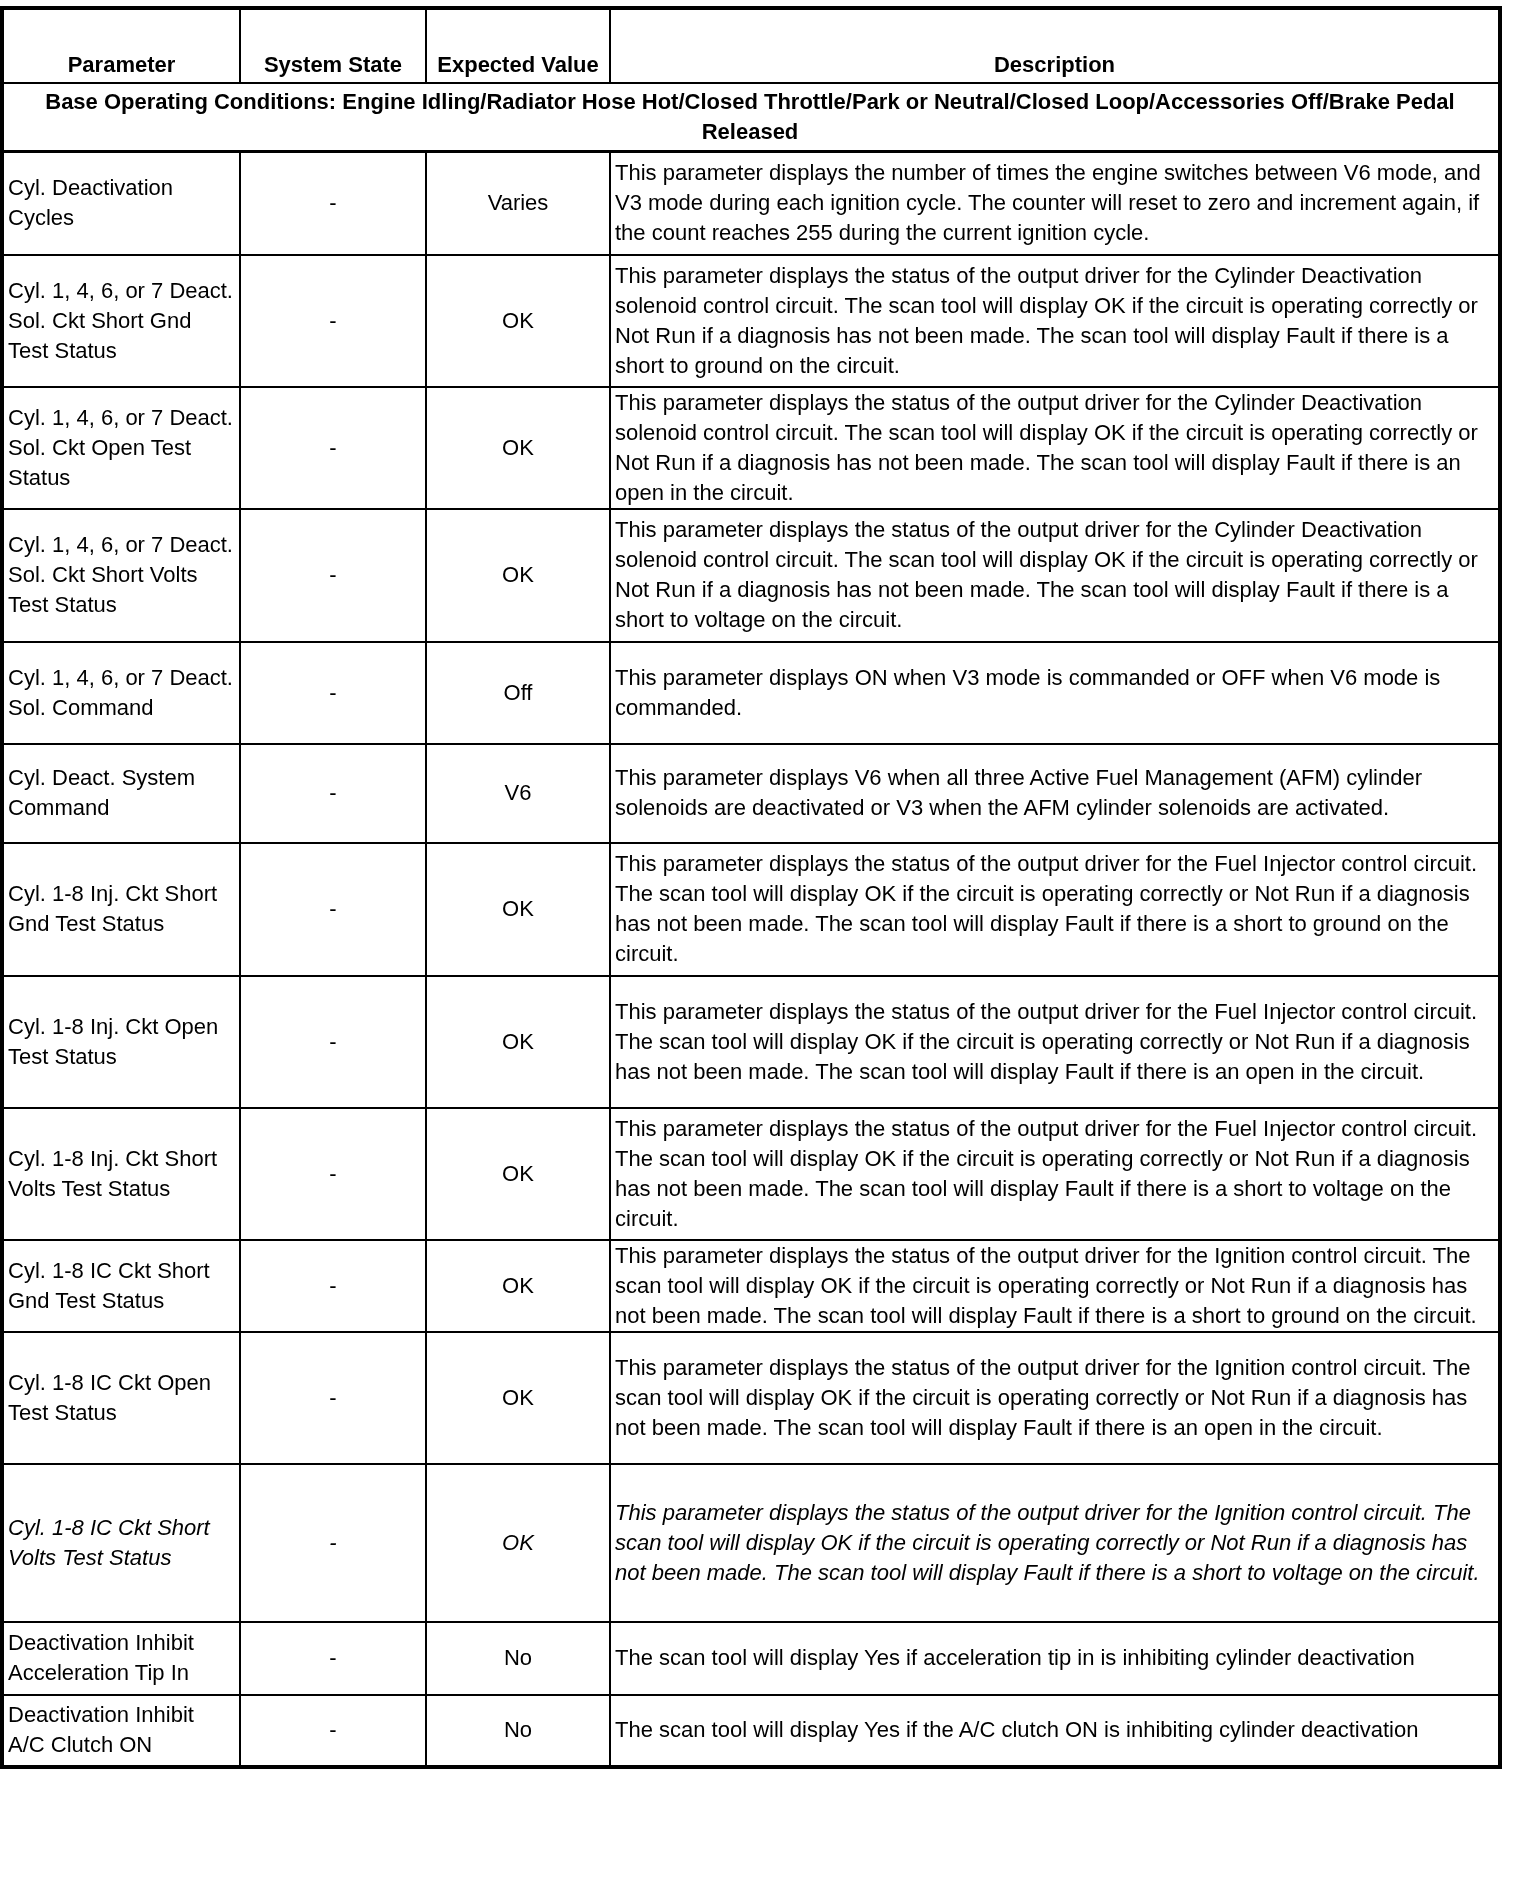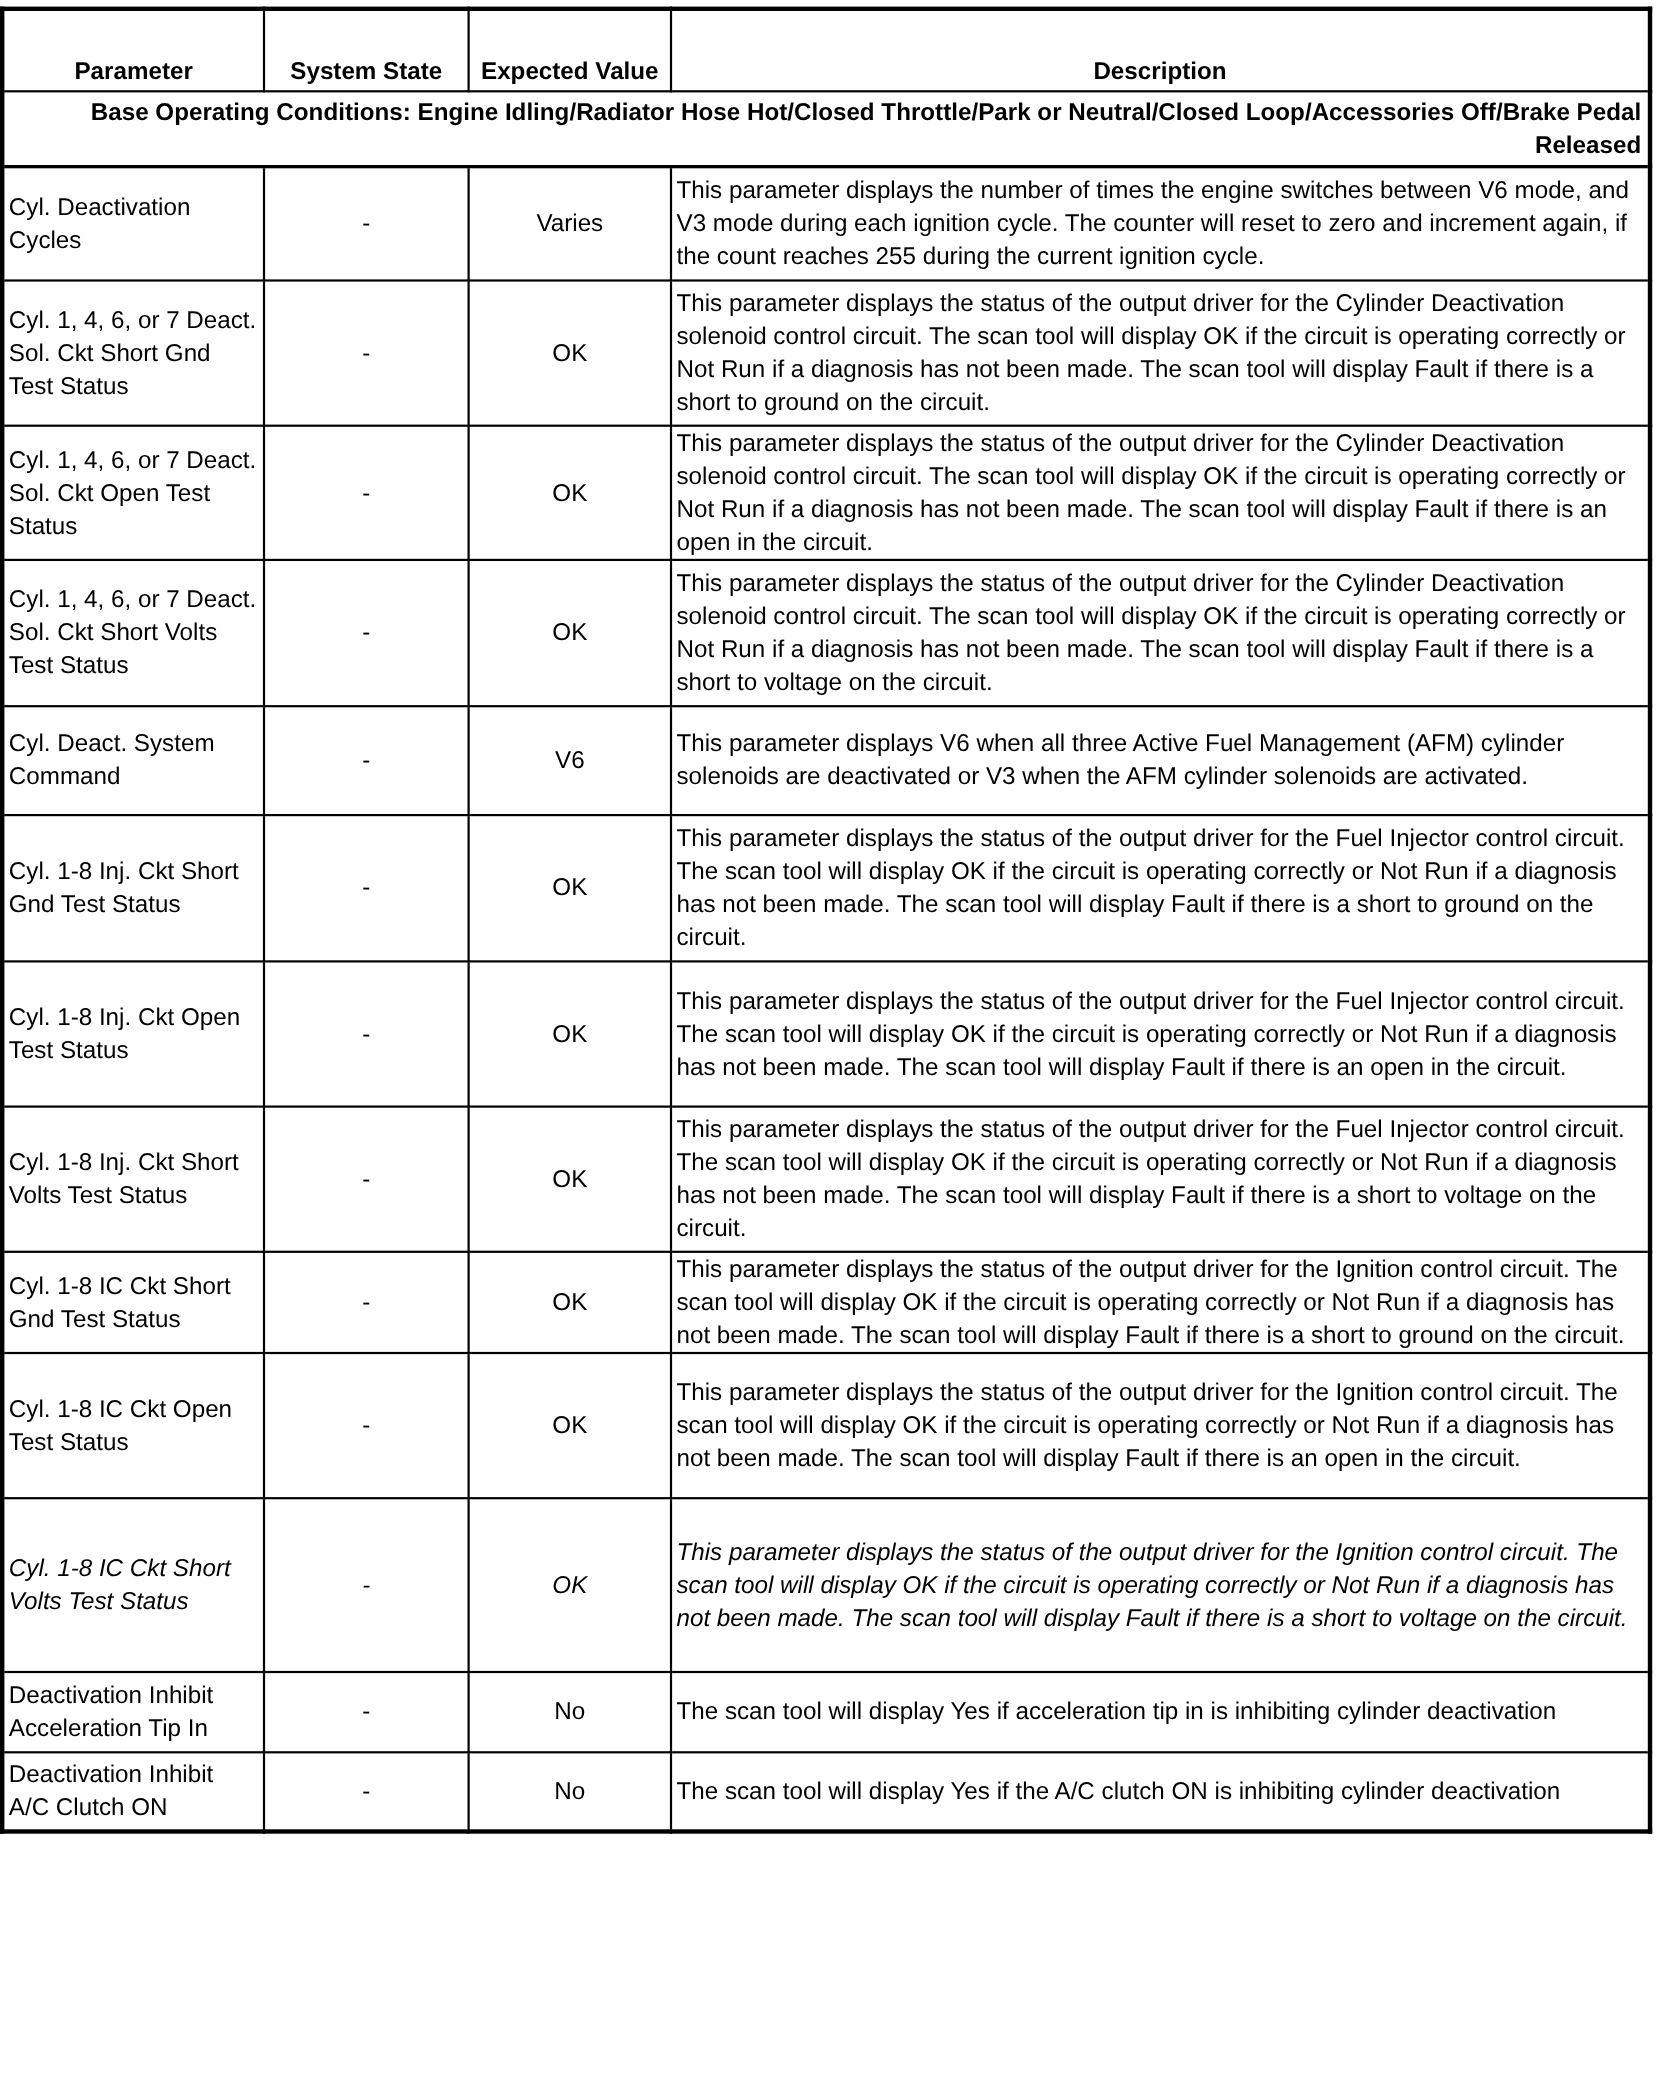--- a/index.html
+++ b/index.html
@@ -7,21 +7,21 @@
          font-family: "Liberation Sans", sans-serif; color: #000; }
   table.data { position: absolute; left: 0; top: 6px; width: 1502px;
                border-collapse: collapse; table-layout: fixed;
                border: 4px solid #000; }
   col.c1 { width: 238px; } col.c2 { width: 186px; }
   col.c3 { width: 184px; } col.c4 { width: auto; }
   th, td { border: 2px solid #000; padding: 0 6px; font-size: 22px;
            line-height: 30px; vertical-align: middle; }
   thead th { font-weight: bold; text-align: center; vertical-align: bottom;
              height: 70px; padding-bottom: 2px; border-bottom-width: 2px; }
-  td.cond { font-weight: bold; text-align: right; height: 66px;
+  td.cond { font-weight: bold; text-align: center; height: 66px;
             border-bottom-width: 3px; padding-left: 4px; }
   td.param { text-align: left; padding-left: 4px; }
   td.state, td.expected { text-align: center; }
   td.desc { text-align: left; padding-left: 4px; padding-right: 6px; }
 </style>
 </head>
 <body>
 
 <table class="data">
   <colgroup>
@@ -58,20 +58,26 @@
         <td class="param">Cyl. 1, 4, 6, or 7 Deact. Sol. Ckt Open Test Status</td>
         <td class="state">-</td>
         <td class="expected">OK</td>
         <td class="desc">This parameter displays the status of the output driver for the Cylinder Deactivation solenoid control circuit. The scan tool will display OK if the circuit is operating correctly or Not Run if a diagnosis has not been made. The scan tool will display Fault if there is an open in the circuit.</td>
       </tr>
       <tr style="height: 133px;">
         <td class="param">Cyl. 1, 4, 6, or 7 Deact. Sol. Ckt Short Volts Test Status</td>
         <td class="state">-</td>
         <td class="expected">OK</td>
         <td class="desc">This parameter displays the status of the output driver for the Cylinder Deactivation solenoid control circuit. The scan tool will display OK if the circuit is operating correctly or Not Run if a diagnosis has not been made. The scan tool will display Fault if there is a short to voltage on the circuit.</td>
+      </tr>
+      <tr style="height: 102px;">
+        <td class="param">Cyl. 1, 4, 6, or 7 Deact. Sol. Command</td>
+        <td class="state">-</td>
+        <td class="expected">Off</td>
+        <td class="desc">This parameter displays ON when V3 mode is commanded or OFF when V6 mode is commanded.</td>
       </tr>
       <tr style="height: 99px;">
         <td class="param">Cyl. Deact. System Command</td>
         <td class="state">-</td>
         <td class="expected">V6</td>
         <td class="desc">This parameter displays V6 when all three Active Fuel Management (AFM) cylinder solenoids are deactivated or V3 when the AFM cylinder solenoids are activated.</td>
       </tr>
       <tr style="height: 133px;">
         <td class="param">Cyl. 1-8 Inj. Ckt Short Gnd Test Status</td>
         <td class="state">-</td>

